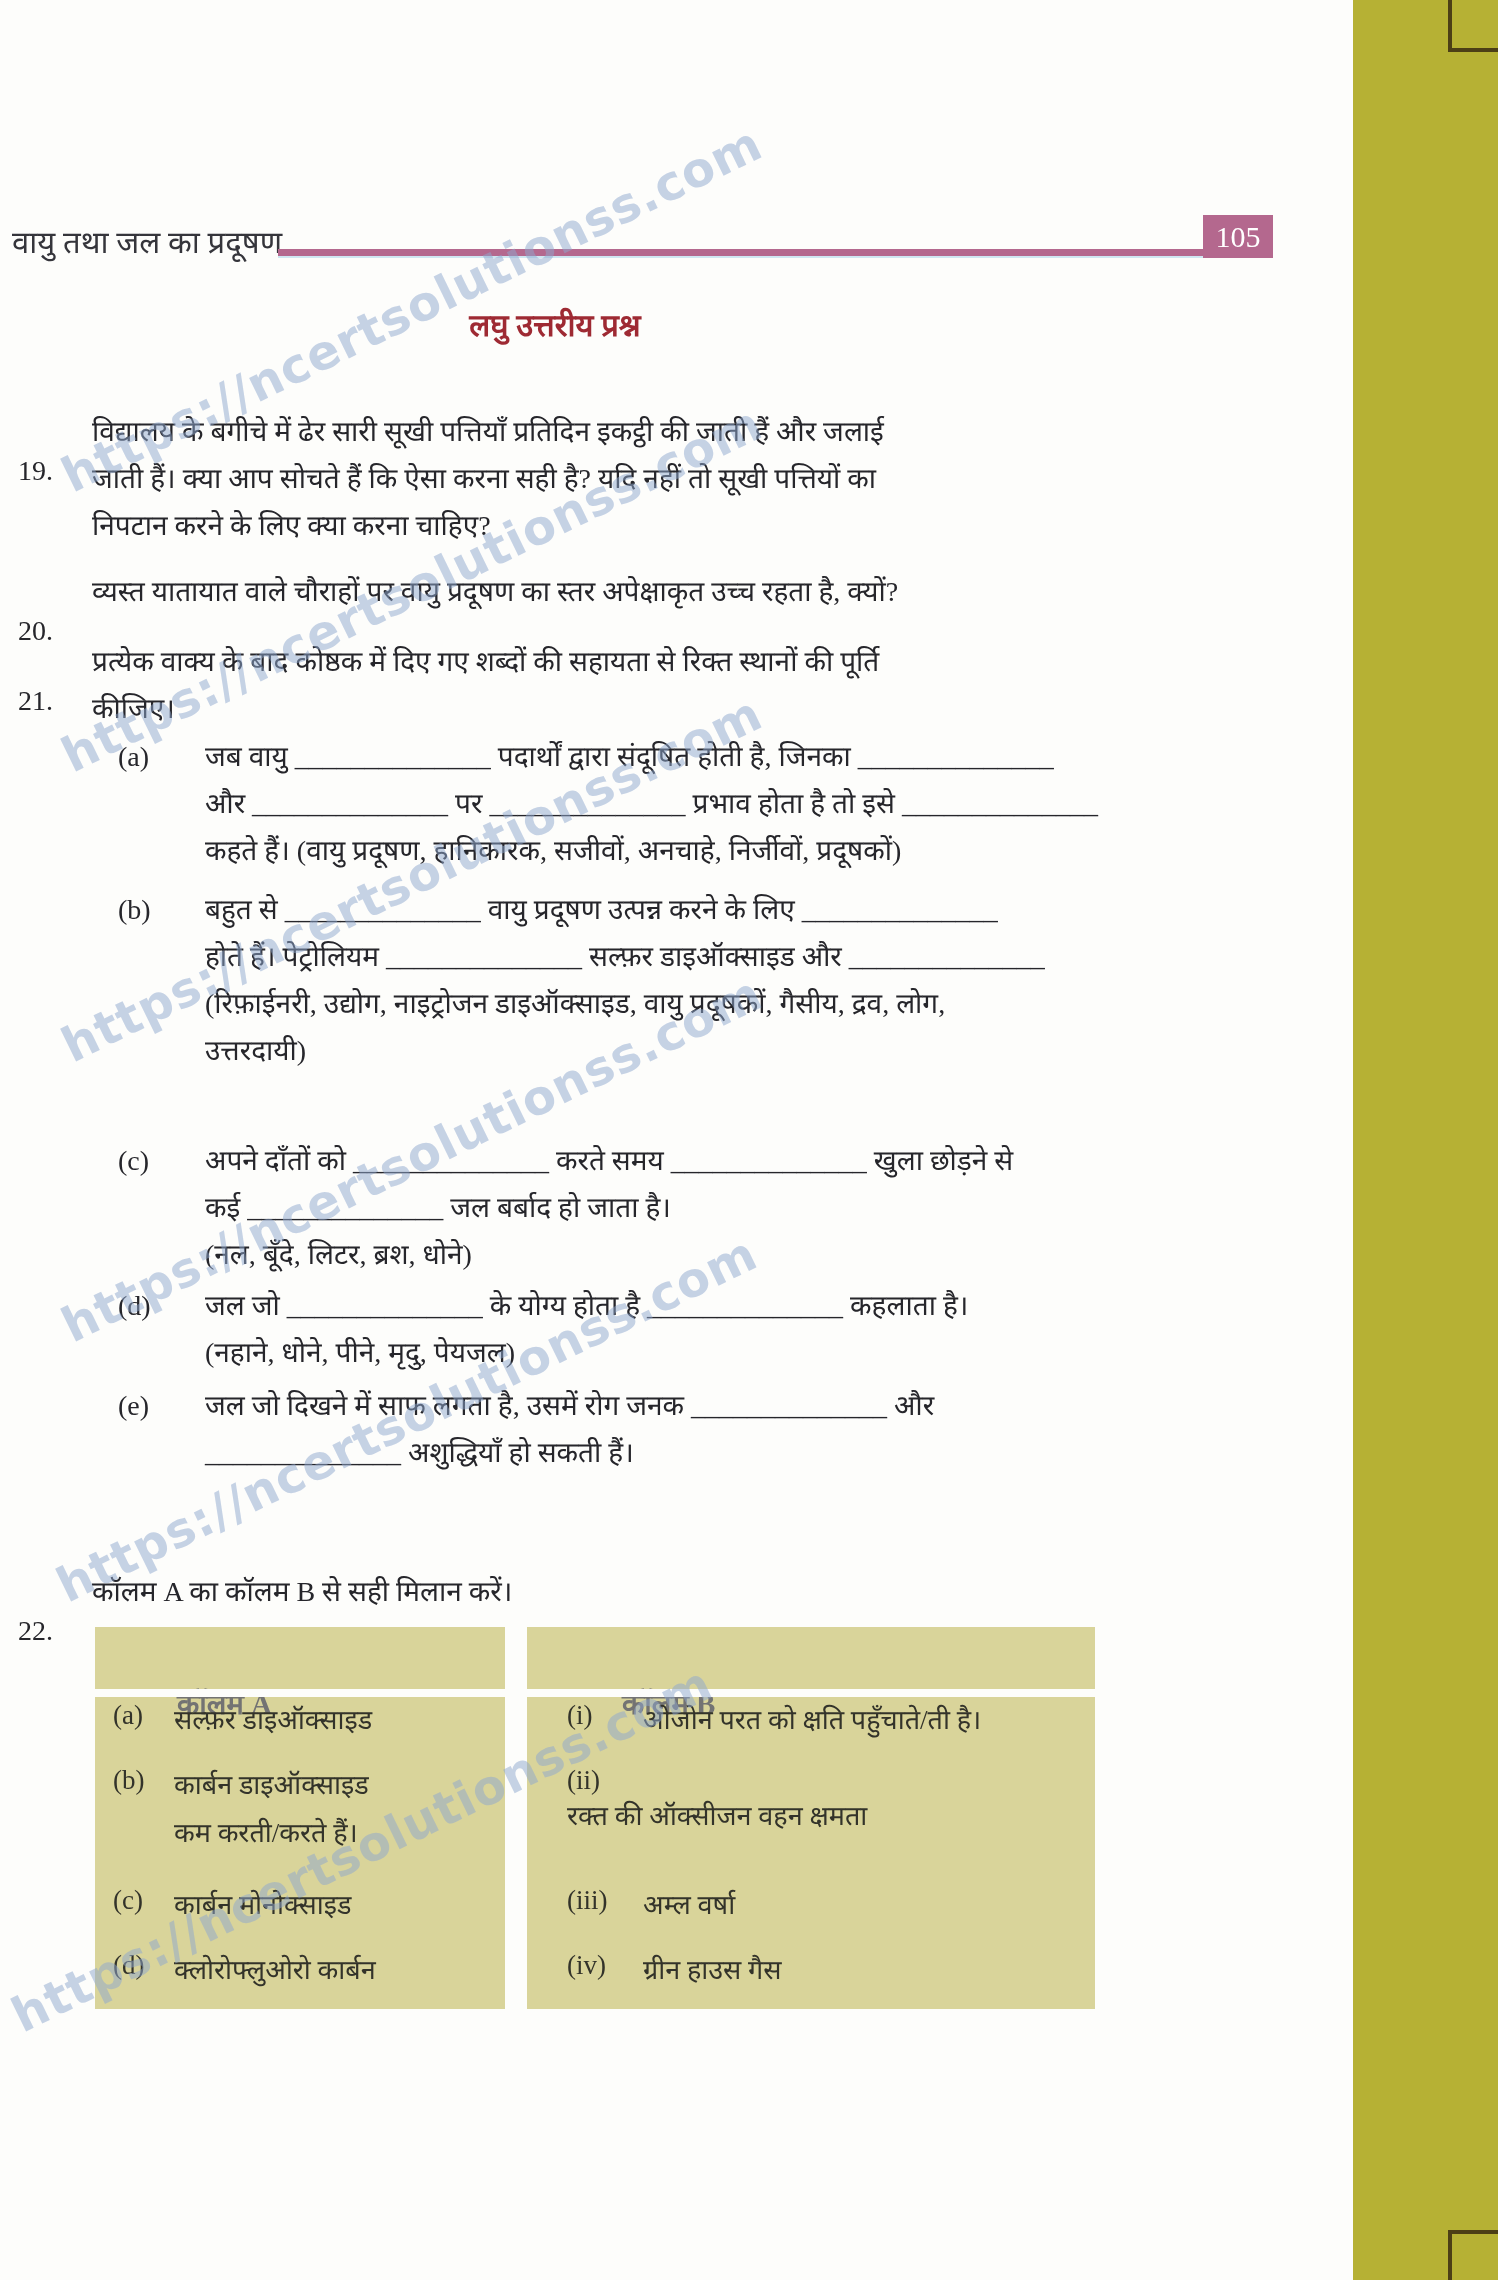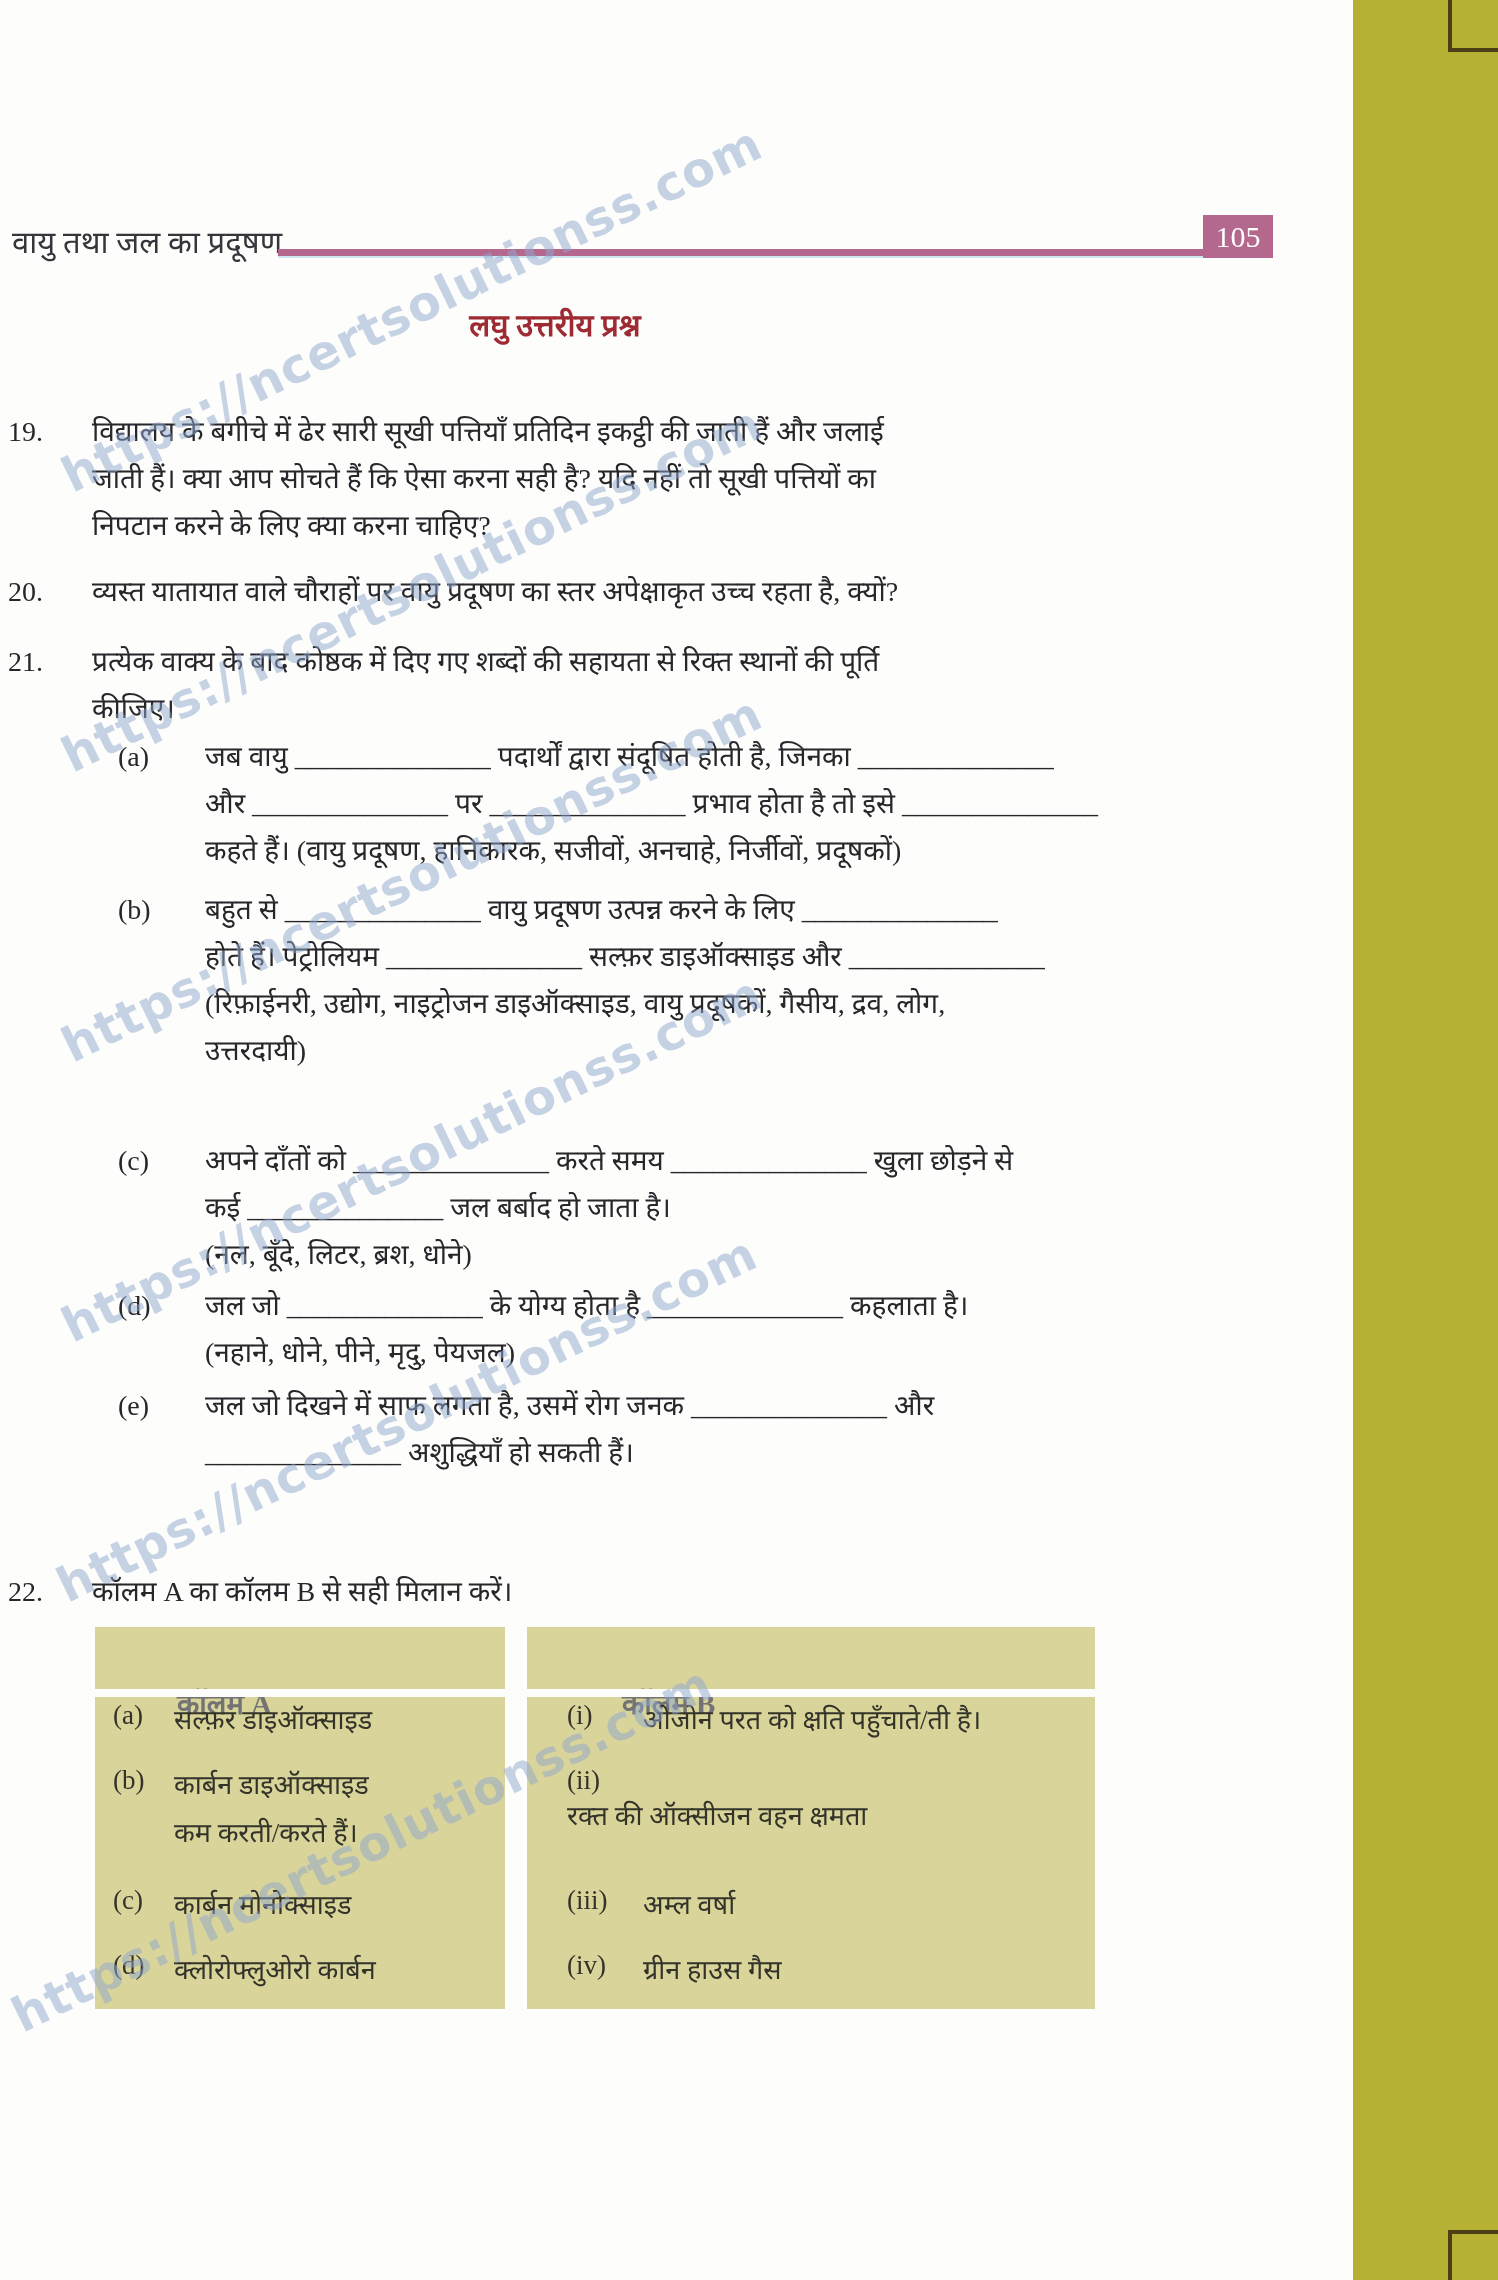--- a/index.html
+++ b/index.html
@@ -17,21 +17,21 @@
   .chapter-title { position:absolute; left:12px; top:220px; font-size:31px; color:#35353b; white-space:nowrap; z-index:3; }
   .header-rule { position:absolute; left:278px; top:249px; width:927px; height:7px; background:#b4688e; border-bottom:2px solid #cfe7f2; z-index:3; }
   .page-num-box { position:absolute; left:1203px; top:215px; width:70px; height:43px; background:#b4688e;
     color:#ffffff; font-size:30px; text-align:center; line-height:43px; z-index:4; }
 
   .section-title { position:absolute; left:0; top:303px; width:1110px; text-align:center;
     font-size:31px; font-weight:bold; color:#9e2a33; z-index:3; }
 
   
   .q { position:absolute; display:flex; font-size:28px; z-index:3; }
-  .q .qnum { width:92px; padding-left:8px; box-sizing:border-box; line-height:47px; }
+  .q .qnum { width:92px; padding-left:18px; box-sizing:border-box; line-height:47px;margin-top:39px; }
   .q .qbody { width:1010px; line-height:47px; }
   .qline { min-height:47px; }
 
   .part { position:absolute; left:118px; display:flex; font-size:28px; z-index:3; }
   .part .plabel { width:87px; line-height:47px; }
   .part .pbody { width:915px; line-height:47px; }
 
   
   .match-table { position:absolute; left:95px; top:1627px; width:1000px; height:382px; background:#fdfdfb; z-index:2; }
   .tcell { position:absolute; top:0; height:382px; background:#d9d49a; }

